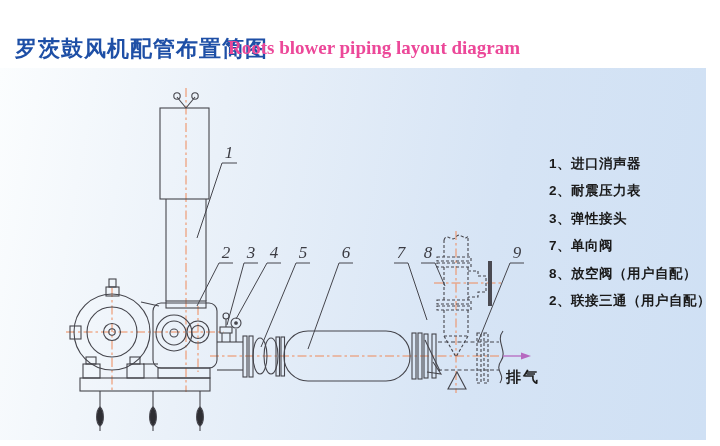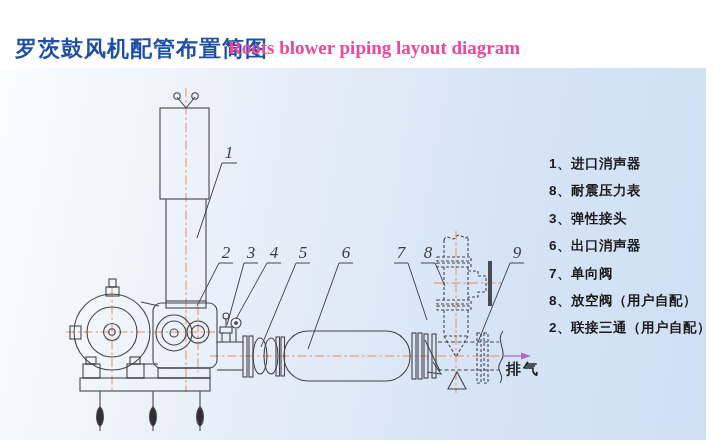--- a/index.html
+++ b/index.html
@@ -24,21 +24,21 @@
     position:absolute;left:0;top:68px;width:706px;height:372px;
     background:linear-gradient(100deg,#fbfdfe 0%,#eaf1f9 30%,#d6e4f5 68%,#cfe0f4 100%);
   }
   #diagram-canvas{position:absolute;left:0;top:0;}
   .part-label{
     position:absolute;transform:translate(-50%,-55%);
     font-family:"Liberation Serif",serif;font-style:italic;
     font-size:17px;color:#3b3b42;line-height:1;
   }
   #exhaust-label{
-    position:absolute;left:506px;top:360px;
+    position:absolute;left:506px;top:368px;
     font-size:15px;font-weight:bold;color:#1c1c1c;letter-spacing:2px;
     font-family:Liberation Serif, serif;
   }
   #legend{
     position:absolute;left:549px;top:150px;width:165px;
     font-size:13.5px;font-weight:bold;color:#1a1a1a;
     line-height:27.4px;letter-spacing:0.5px;white-space:nowrap;
   }
   .legend-item{height:27.4px;}
 </style>
@@ -232,21 +232,20 @@
   <div class="part-label" style="left:303px;top:253px">5</div>
   <div class="part-label" style="left:346px;top:253px">6</div>
   <div class="part-label" style="left:401px;top:253px">7</div>
   <div class="part-label" style="left:428px;top:253px">8</div>
   <div class="part-label" style="left:517px;top:253px">9</div>
 
   <div id="exhaust-label">排气</div>
 
   <div id="legend">
     <div class="legend-item">1、进口消声器</div>
-    <div class="legend-item">8、耐震压力表</div>
+    <div class="legend-item">2、耐震压力表</div>
     <div class="legend-item">3、弹性接头</div>
-    <div class="legend-item">6、出口消声器</div>
     <div class="legend-item">7、单向阀</div>
     <div class="legend-item">8、放空阀（用户自配）</div>
     <div class="legend-item">2、联接三通（用户自配）</div>
   </div>
 
 </div>
 
 </body></html>

